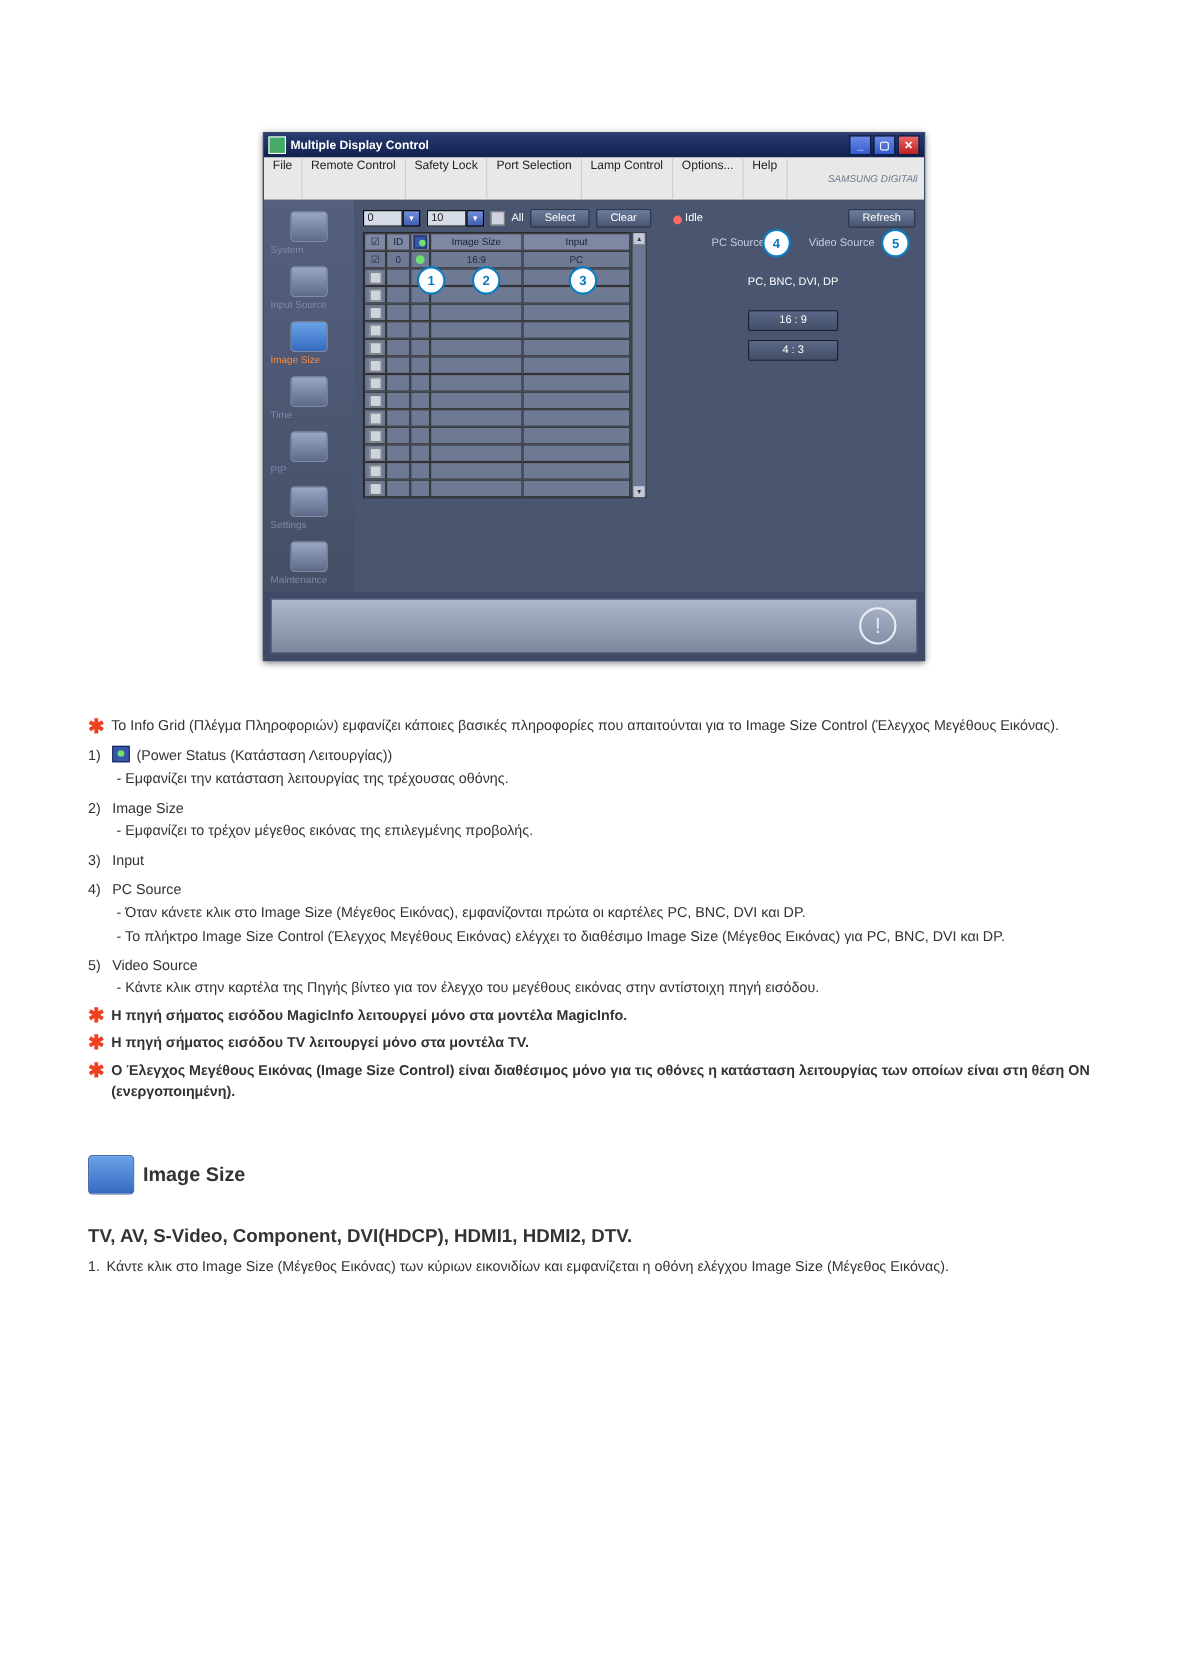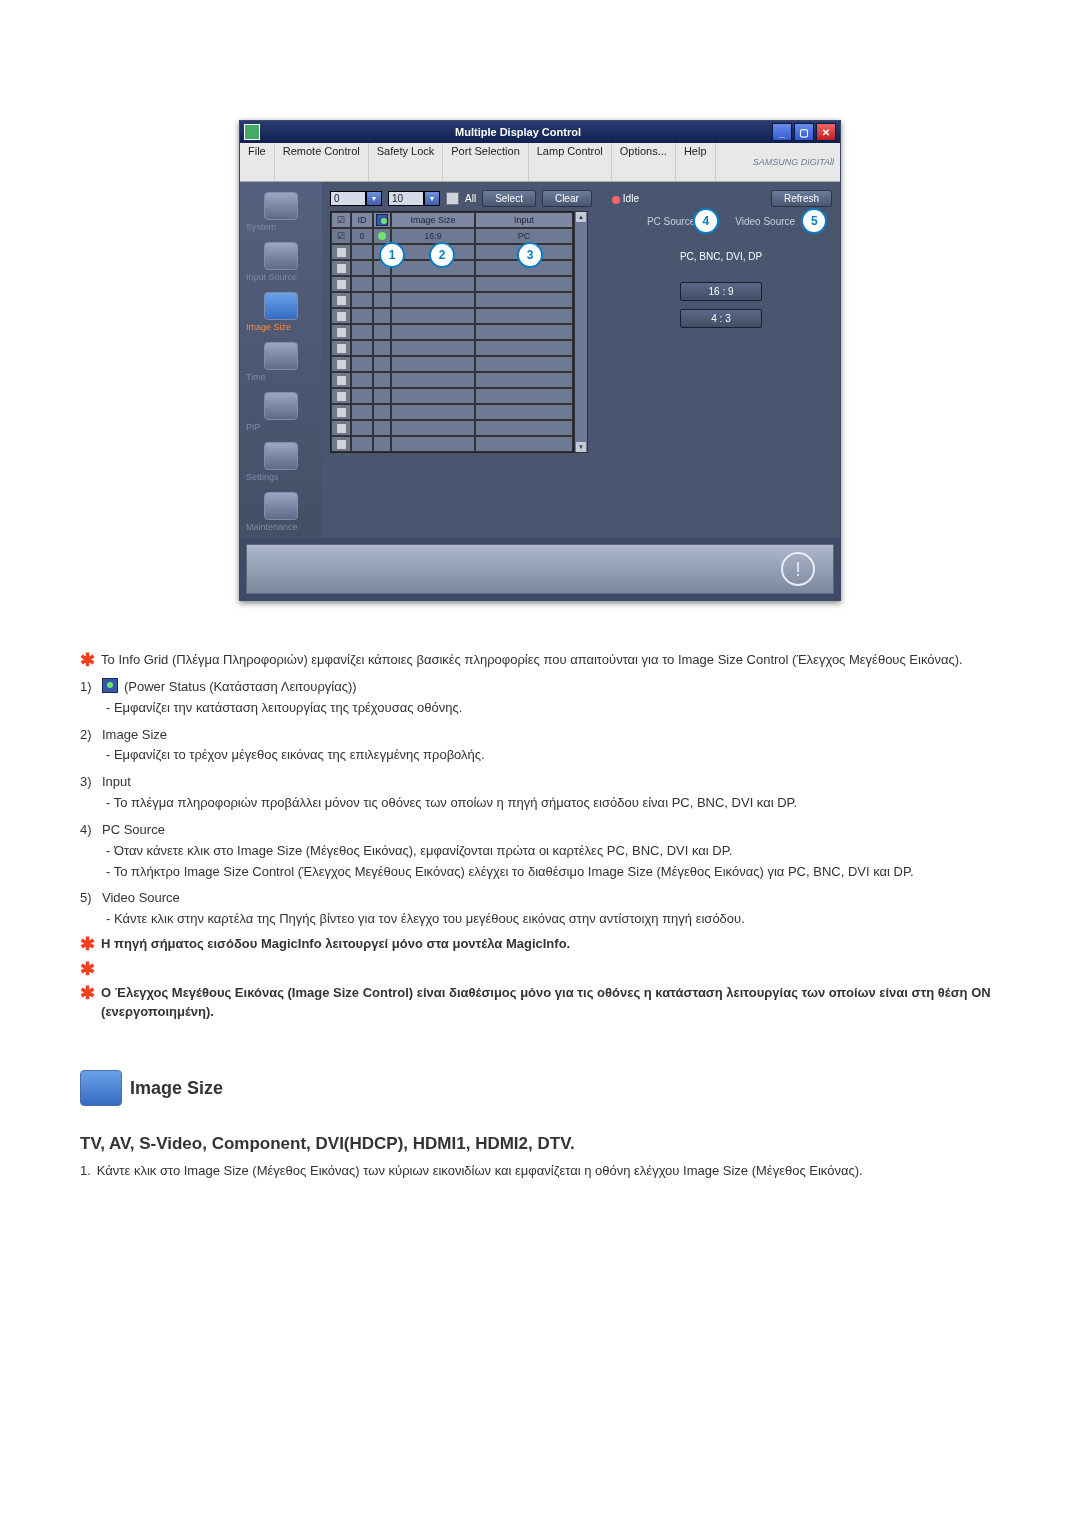--- a/index.html
+++ b/index.html
@@ -22,21 +22,20 @@
     box-shadow: 0 2px 6px rgba(0,0,0,0.5);
   }
   .titlebar {
     display: flex;
     align-items: center;
     background: linear-gradient(#2a3c70, #102050);
     color: #fff;
     font-size: 11px;
     font-weight: bold;
     padding: 2px 4px;
-    text-align: center;
   }
   .titlebar .app-icon {
     width: 14px; height: 14px;
     background: #4a6; border: 1px solid #fff;
     margin-right: 4px;
   }
   .titlebar-title { flex: 1; }
   .win-btns { display: flex; gap: 2px; }
   .win-btn {
     width: 18px; height: 16px;
@@ -581,21 +580,20 @@
         <span>Image Size</span>
       </div>
       <div class="sub-line">- Εμφανίζει το τρέχον μέγεθος εικόνας της επιλεγμένης προβολής.</div>
     </div>
 
     <div class="num-item">
       <div class="num-line">
         <span class="num">3)</span>
         <span>Input</span>
       </div>
-      <div class="sub-line">- Το πλέγμα πληροφοριών προβάλλει μόνον τις οθόνες των οποίων η πηγή σήματος εισόδου είναι PC, BNC, DVI και DP.</div>
     </div>
 
     <div class="num-item">
       <div class="num-line">
         <span class="num">4)</span>
         <span>PC Source</span>
       </div>
       <div class="sub-line">- Όταν κάνετε κλικ στο Image Size (Μέγεθος Εικόνας), εμφανίζονται πρώτα οι καρτέλες PC, BNC, DVI και DP.</div>
       <div class="sub-line">- Το πλήκτρο Image Size Control (Έλεγχος Μεγέθους Εικόνας) ελέγχει το διαθέσιμο Image Size (Μέγεθος Εικόνας) για PC, BNC, DVI και DP.</div>
     </div>
@@ -607,20 +605,21 @@
       </div>
       <div class="sub-line">- Κάντε κλικ στην καρτέλα της Πηγής βίντεο για τον έλεγχο του μεγέθους εικόνας στην αντίστοιχη πηγή εισόδου.</div>
     </div>
 
     <div class="star-item bold-note">
       <span class="star">✱</span>
       <span>Η πηγή σήματος εισόδου MagicInfo λειτουργεί μόνο στα μοντέλα MagicInfo.</span>
     </div>
     <div class="star-item bold-note">
       <span class="star">✱</span>
+      <span>Η πηγή σήματος εισόδου TV λειτουργεί μόνο στα μοντέλα TV.</span>
     </div>
     <div class="star-item bold-note">
       <span class="star">✱</span>
       <span>Ο Έλεγχος Μεγέθους Εικόνας (Image Size Control) είναι διαθέσιμος μόνο για τις οθόνες η κατάσταση λειτουργίας των οποίων είναι στη θέση ON (ενεργοποιημένη).</span>
     </div>
 
     <div class="section-hdr">
       <div class="section-icon"></div>
       <div class="section-title">Image Size</div>
     </div>

